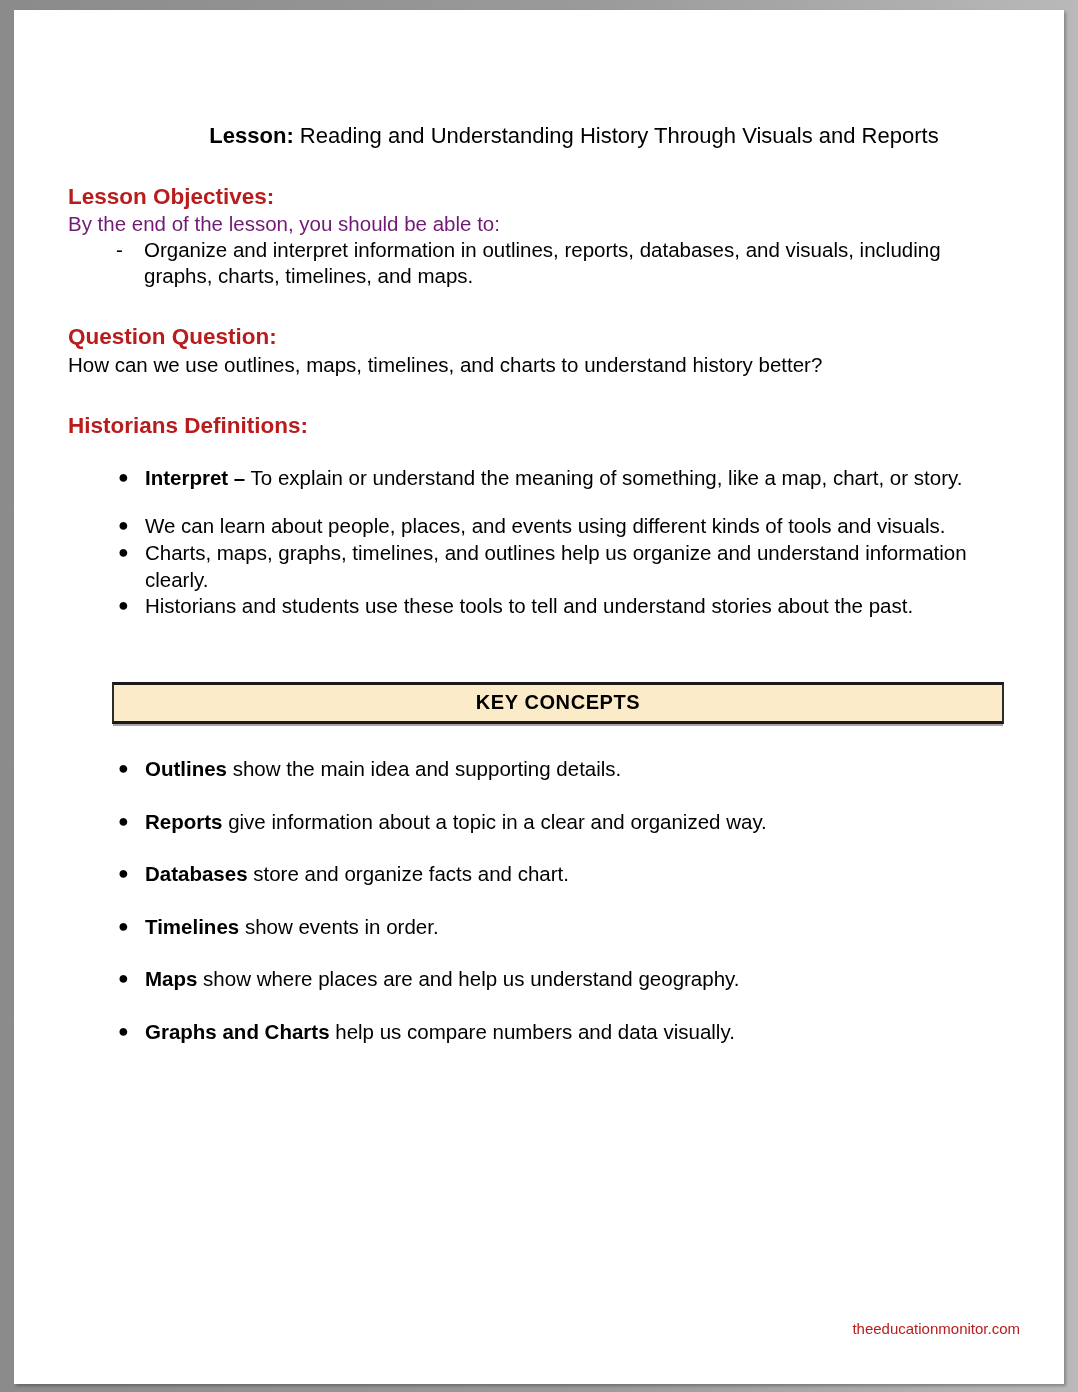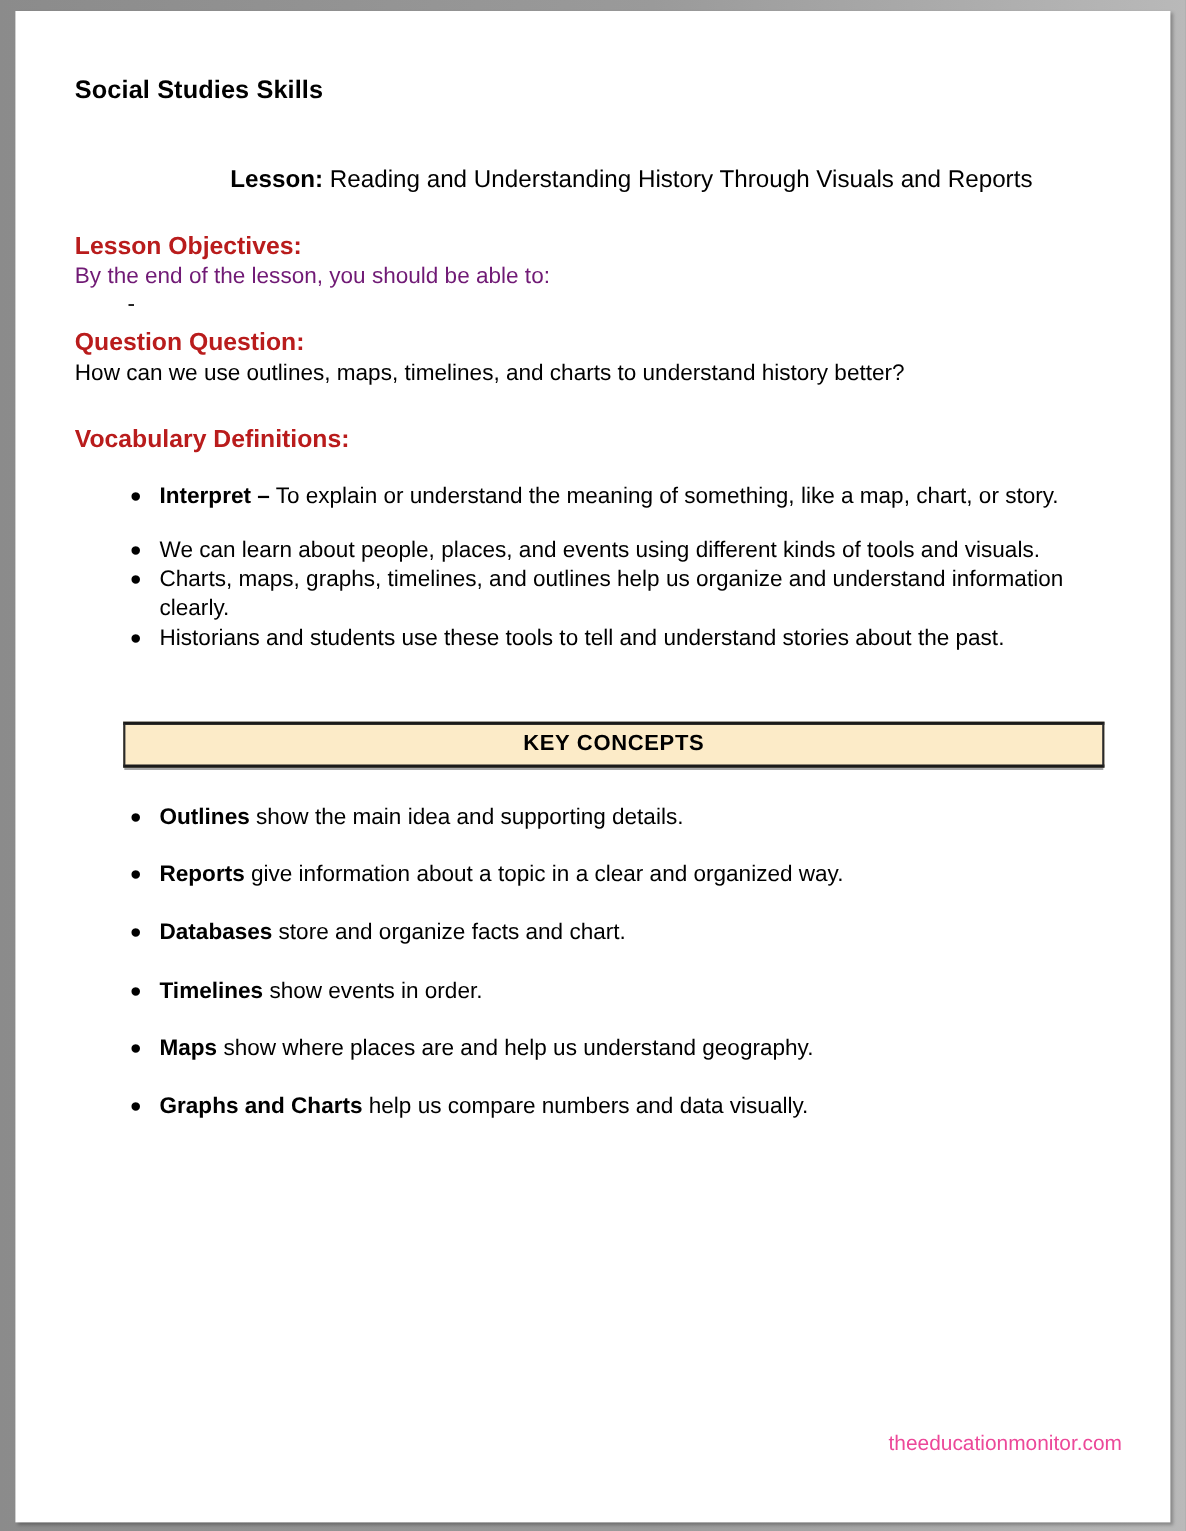--- a/index.html
+++ b/index.html
@@ -138,50 +138,50 @@
 
   .big-ideas-list { margin-top: 22px; }
   .big-ideas-list li { margin-bottom: 0; }
 
   .key-list { margin-top: 32px; }
   .key-list li { margin-bottom: 26px; }
 
   .footer {
     position: absolute;
     right: 44px;
-    bottom: 60px;
-    font-size: 19px;
-    color: #ec4899;
+    bottom: 47px;
+    font-size: 15px;
+    color: #b91c1c;
   }
 </style>
 </head>
 <body>
 
 <div class="page-frame">
   <div class="page">
     <div class="content">
 
-      <div class="doc-title">Social Studies Skills</div>
 
       <div class="lesson-line">
         <span class="lbl">Lesson:</span><span> Reading and Understanding History Through Visuals and Reports</span>
       </div>
 
       <div class="section-head">Lesson Objectives:</div>
       <div class="plain">By the end of the lesson, you should be able to:</div>
       <ul class="dash-list">
         <li>
           <span class="dash">-</span>
+          <span>Organize and interpret information in outlines, reports, databases, and visuals, including graphs, charts, timelines, and maps.</span>
         </li>
       </ul>
 
       <div class="section-head">Question Question:</div>
       <div class="indent-line">How can we use outlines, maps, timelines, and charts to understand history better?</div>
 
-      <div class="section-head">Vocabulary Definitions:</div>
+      <div class="section-head">Historians Definitions:</div>
       <ul class="bullet-list vocab-list">
         <li>
           <span class="dot">●</span>
           <b>Interpret –</b><span> To explain or understand the meaning of something, like a map, chart, or story.</span>
         </li>
       </ul>
 
 
       <ul class="bullet-list big-ideas-list">
         <li>

